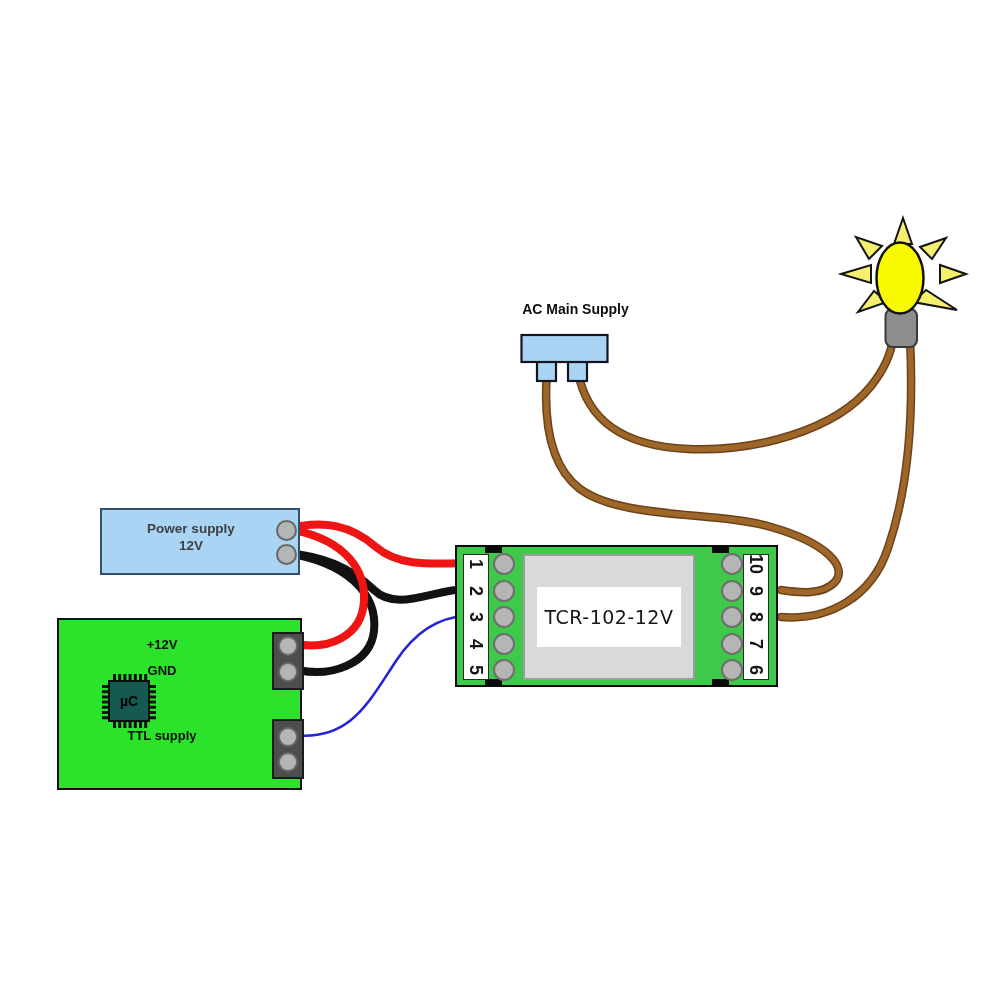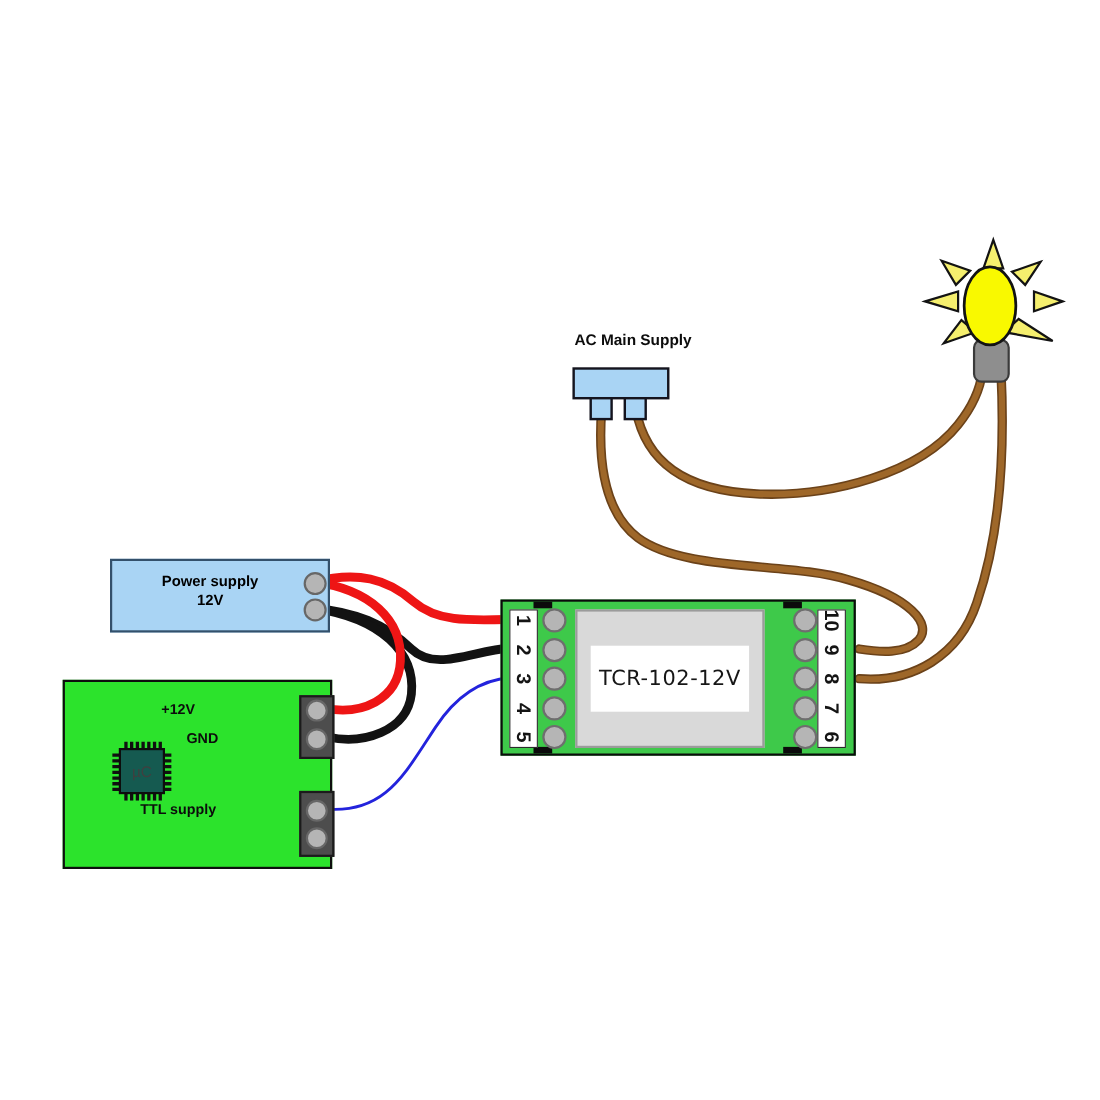--- a/index.html
+++ b/index.html
@@ -8,37 +8,37 @@
   .wires{position:absolute;left:0;top:0;z-index:1;}
 
   
   .ac-label{position:absolute;left:478px;top:301px;width:195px;z-index:3;
             text-align:center;font-size:14px;font-weight:bold;color:#0c0c0c;}
 
   
   .ps{position:absolute;left:100px;top:508px;width:200px;height:67px;z-index:2;
       background:#a9d4f4;border:2px solid #33506b;box-sizing:border-box;}
   .ps-text{position:absolute;left:0;top:10px;width:178px;text-align:center;
-           font-size:13.5px;font-weight:bold;color:#000000;line-height:17px;}
+           font-size:13.5px;font-weight:bold;color:#404040;line-height:17px;}
   .term{position:absolute;border-radius:50%;background:#b5b5b5;border:2px solid #676767;box-sizing:border-box;}
   .ps .term{width:21px;height:21px;}
   .ps-t1{left:174px;top:10px;}
   .ps-t2{left:174px;top:34px;}
 
   
   .mcu{position:absolute;left:57px;top:618px;width:245px;height:172px;z-index:2;
        background:#2ce32c;border:2px solid #0e0e0e;box-sizing:border-box;}
   .chip{position:absolute;left:43px;top:54px;width:54px;height:54px;}
   .chip-label{position:absolute;left:43px;top:54px;width:54px;height:54px;z-index:3;
               display:flex;align-items:center;justify-content:center;
-              color:#404040;font-size:14px;font-weight:normal;}
+              color:#000000;font-size:14px;font-weight:bold;}
   .mcu-pinlabel{position:absolute;left:0;width:206px;text-align:center;
                 font-size:13px;font-weight:bold;color:#0c0c0c;}
   .lbl-12v{top:17px;}
-  .lbl-gnd{top:43px;padding-left:22px;}
+  .lbl-gnd{top:43px;}
   .lbl-ttl{top:108px;}
   .block{position:absolute;left:213px;width:32px;background:#4d4d4d;border:2px solid #1b1b1b;box-sizing:border-box;}
   .block1{top:12px;height:58px;}
   .block2{top:99px;height:60px;}
   .mcu .term{width:20px;height:20px;z-index:3;}
   .mcu-t1{left:219px;top:16px;}
   .mcu-t2{left:219px;top:42px;}
   .mcu-t3{left:219px;top:107px;}
   .mcu-t4{left:219px;top:132px;}
 

